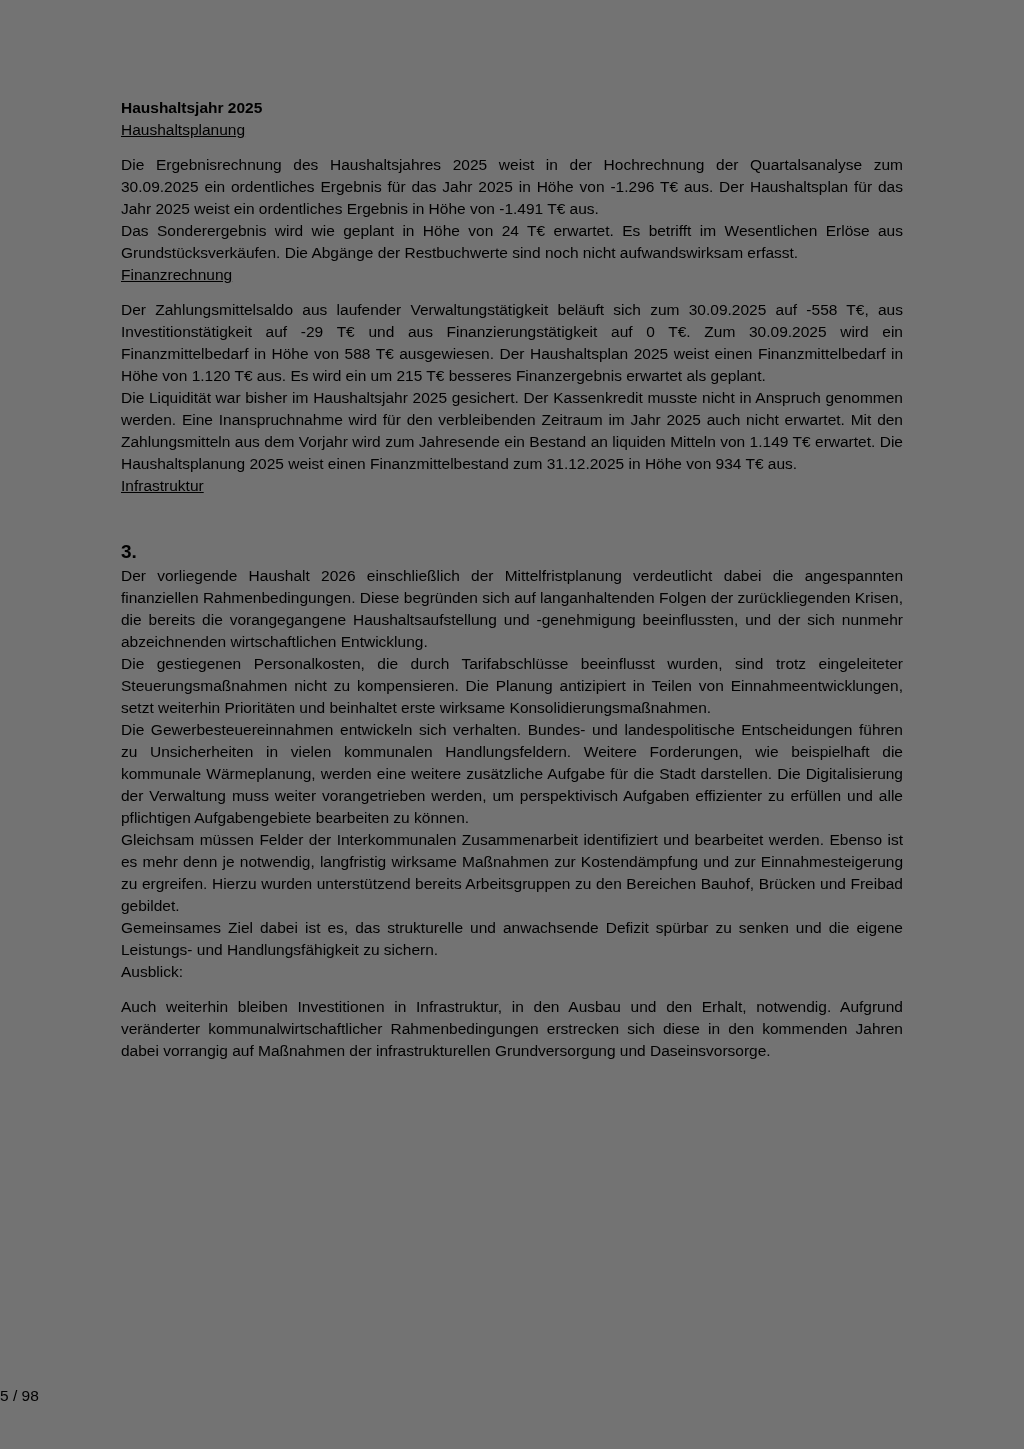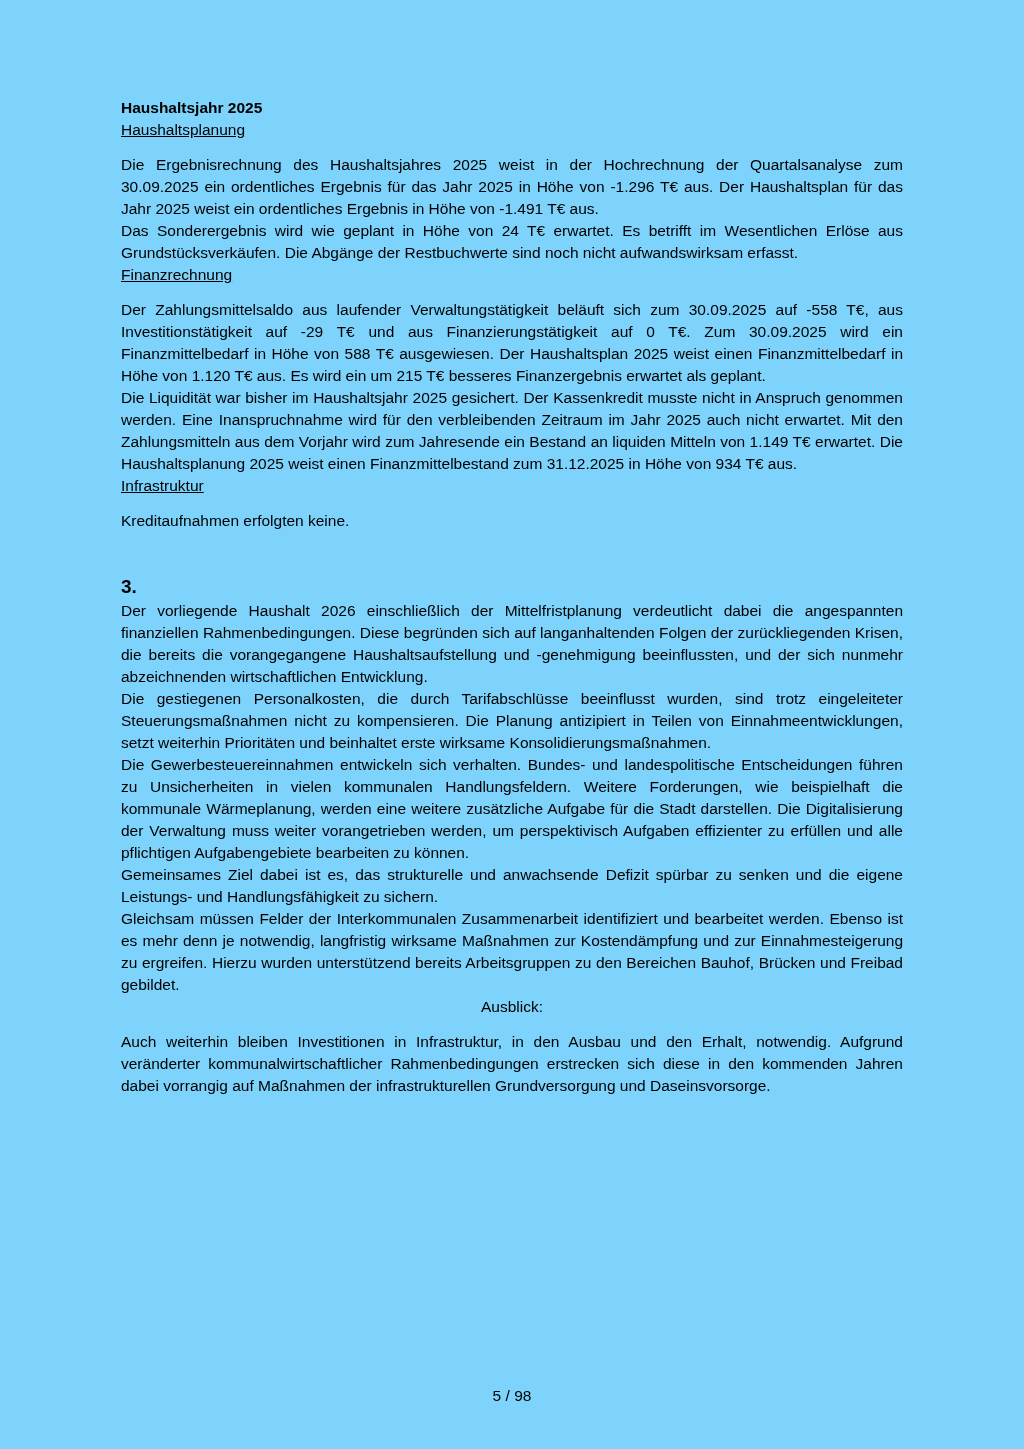--- a/index.html
+++ b/index.html
@@ -5,21 +5,21 @@
   html, body {
     margin: 0;
     padding: 0;
     background: #ffffff;
   }
   .page {
     position: relative;
     width: 1024px;
     height: 1449px;
     margin: 0 auto;
-    background: #7dd3fc;
+    background: #737373;
     box-sizing: border-box;
     padding: 97px 121px 0 121px;
     font-family: "Liberation Sans", "DejaVu Sans", sans-serif;
     font-size: 15.5px;
     line-height: 22px;
     color: #000000;
     overflow: hidden;
   }
   .page p { margin: 0; }
 
@@ -34,42 +34,40 @@
   .body-text {
     text-align: justify;
     margin-top: 12px;
   }
   .sec-heading + .body-text,
   .outlook-label + .body-text {
     margin-top: 13px;
   }
   .outlook-label {
     margin-top: 12px;
-    text-align: center;
   }
   .chapter-heading {
     display: flex;
     margin: 42px 0 0 0;
     font-size: 19px;
     line-height: 26px;
     font-weight: bold;
   }
   .chapter-number {
     flex: 0 0 48px;
     width: 48px;
   }
   .chapter-first-para {
     margin-top: 16px;
   }
   .page-footer {
     position: absolute;
     left: 0;
     right: 0;
     top: 1385px;
-    text-align: center;
     font-size: 15.5px;
     line-height: 22px;
     color: #000000;
   }
 </style>
 </head>
 <body>
 
 <div class="page">
 
@@ -85,31 +83,30 @@
     <p class="sec-heading">Finanzrechnung</p>
     <p class="body-text">Der Zahlungsmittelsaldo aus laufender Verwaltungstätigkeit beläuft sich zum 30.09.2025 auf -558 T€, aus Investitionstätigkeit auf -29 T€ und aus Finanzierungstätigkeit auf 0 T€. Zum 30.09.2025 wird ein Finanzmittelbedarf in Höhe von 588 T€ ausgewiesen. Der Haushaltsplan 2025 weist einen Finanzmittelbedarf in Höhe von 1.120 T€ aus. Es wird ein um 215 T€ besseres Finanzergebnis erwartet als geplant.</p>
   </section>
 
   <section>
     <p class="body-text">Die Liquidität war bisher im Haushaltsjahr 2025 gesichert. Der Kassenkredit musste nicht in Anspruch genommen werden. Eine Inanspruchnahme wird für den verbleibenden Zeitraum im Jahr 2025 auch nicht erwartet. Mit den Zahlungsmitteln aus dem Vorjahr wird zum Jahresende ein Bestand an liquiden Mitteln von 1.149 T€ erwartet. Die Haushaltsplanung 2025 weist einen Finanzmittelbestand zum 31.12.2025 in Höhe von 934 T€ aus.</p>
   </section>
 
   <section>
     <p class="sec-heading">Infrastruktur</p>
-    <p class="body-text">Kreditaufnahmen erfolgten keine.</p>
   </section>
 
   <section>
     <h2 class="chapter-heading">
       <span class="chapter-number">3.</span>
     </h2>
     <p class="body-text">Der vorliegende Haushalt 2026 einschließlich der Mittelfristplanung verdeutlicht dabei die angespannten finanziellen Rahmenbedingungen. Diese begründen sich auf langanhaltenden Folgen der zurückliegenden Krisen, die bereits die vorangegangene Haushaltsaufstellung und -genehmigung beeinflussten, und der sich nunmehr abzeichnenden wirtschaftlichen Entwicklung.</p>
     <p class="body-text">Die gestiegenen Personalkosten, die durch Tarifabschlüsse beeinflusst wurden, sind trotz eingeleiteter Steuerungsmaßnahmen nicht zu kompensieren. Die Planung antizipiert in Teilen von Einnahmeentwicklungen, setzt weiterhin Prioritäten und beinhaltet erste wirksame Konsolidierungs­maßnahmen.</p>
     <p class="body-text">Die Gewerbesteuereinnahmen entwickeln sich verhalten. Bundes- und landespolitische Entscheidungen führen zu Unsicherheiten in vielen kommunalen Handlungsfeldern. Weitere Forderungen, wie beispielhaft die kommunale Wärmeplanung, werden eine weitere zusätzliche Aufgabe für die Stadt darstellen. Die Digitalisierung der Verwaltung muss weiter vorangetrieben werden, um perspektivisch Aufgaben effizienter zu erfüllen und alle pflichtigen Aufgabengebiete bearbeiten zu können.</p>
+    <p class="body-text">Gleichsam müssen Felder der Interkommunalen Zusammenarbeit identifiziert und bearbeitet werden. Ebenso ist es mehr denn je notwendig, langfristig wirksame Maßnahmen zur Kostendämpfung und zur Einnahmesteigerung zu ergreifen. Hierzu wurden unterstützend bereits Arbeitsgruppen zu den Bereichen Bauhof, Brücken und Freibad gebildet.</p>
     <p class="body-text">Gemeinsames Ziel dabei ist es, das strukturelle und anwachsende Defizit spürbar zu senken und die eigene Leistungs- und Handlungsfähigkeit zu sichern.</p>
-    <p class="body-text">Gleichsam müssen Felder der Interkommunalen Zusammenarbeit identifiziert und bearbeitet werden. Ebenso ist es mehr denn je notwendig, langfristig wirksame Maßnahmen zur Kostendämpfung und zur Einnahmesteigerung zu ergreifen. Hierzu wurden unterstützend bereits Arbeitsgruppen zu den Bereichen Bauhof, Brücken und Freibad gebildet.</p>
     <p class="outlook-label">Ausblick:</p>
     <p class="body-text">Auch weiterhin bleiben Investitionen in Infrastruktur, in den Ausbau und den Erhalt, notwendig. Aufgrund veränderter kommunalwirtschaftlicher Rahmenbedingungen erstrecken sich diese in den kommenden Jahren dabei vorrangig auf Maßnahmen der infrastrukturellen Grundversorgung und Daseinsvorsorge.</p>
   </section>
 
   <div class="page-footer">5 / 98</div>
 
 </div>
 
 </body></html>

